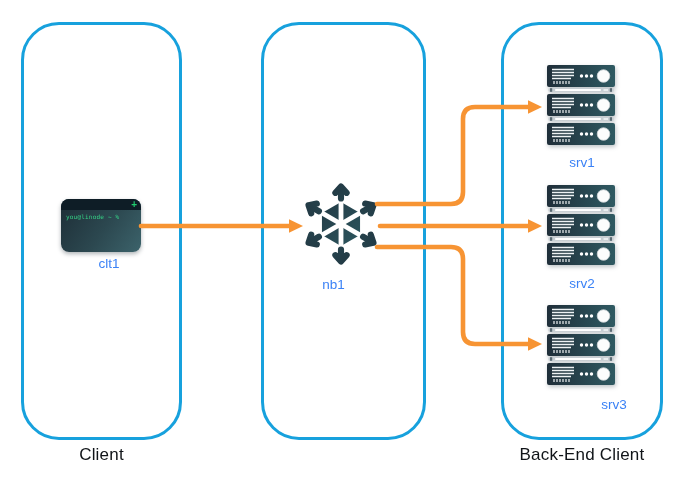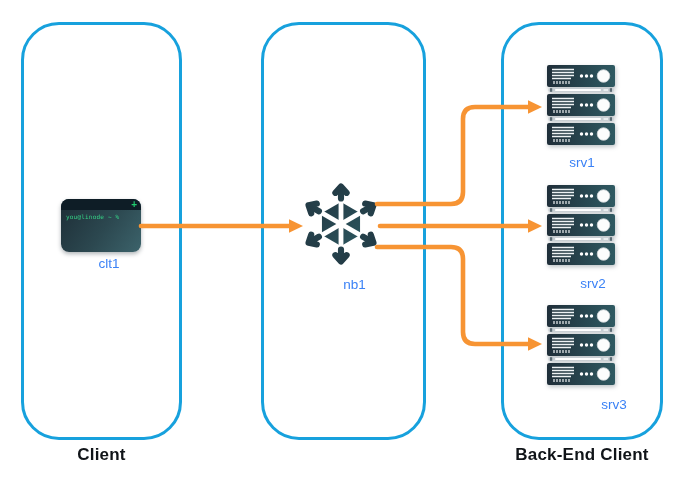--- a/index.html
+++ b/index.html
@@ -8,33 +8,33 @@
     font-family:"Liberation Sans",sans-serif;overflow:hidden;
   }
   .panel{
     position:absolute;top:22px;height:418px;box-sizing:border-box;
     border:3px solid #17a1dd;border-radius:38px;background:#ffffff;
   }
   .panel-client{left:21px;width:161px;}
   .panel-nb{left:261px;width:165px;}
   .panel-backend{left:501px;width:162px;}
   .panel-title{
-    position:absolute;top:445px;font-size:17px;font-weight:bold;color:#101418;
+    position:absolute;top:445px;font-size:17px;font-weight:normal;color:#101418;
     text-align:center;letter-spacing:.2px;
   }
   .title-client{left:21px;width:161px;}
   .title-nb{left:261px;width:165px;}
   .title-backend{left:481px;width:202px;}
   .node-label{
     position:absolute;font-size:13.5px;color:#3b82f6;text-align:center;
   }
   .lbl-clt1{left:21px;width:176px;top:256px;}
-  .lbl-nb1{left:272px;width:165px;top:277px;}
+  .lbl-nb1{left:251px;width:165px;top:277px;}
   .lbl-srv1{left:501px;width:162px;top:155px;}
-  .lbl-srv2{left:501px;width:162px;top:276px;margin-left:11px;}
+  .lbl-srv2{left:501px;width:162px;top:276px;}
   .lbl-srv3{left:501px;width:162px;top:397px;margin-left:32px;}
 
   
   .terminal{
     position:absolute;left:61px;top:199px;width:80px;height:53px;
     border-radius:8px;overflow:hidden;
     box-shadow:0 2px 4px rgba(25,40,50,.35);
     background:linear-gradient(125deg,#1d2d36 0%,#2c4850 55%,#3c636b 100%);
   }
   .terminal-bar{

